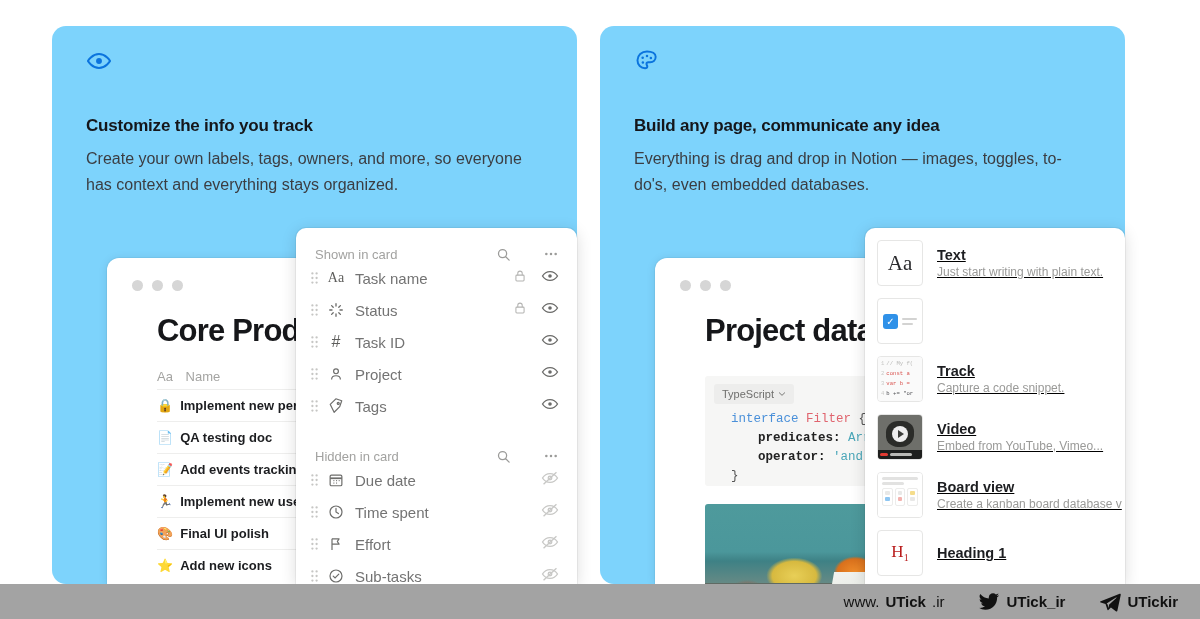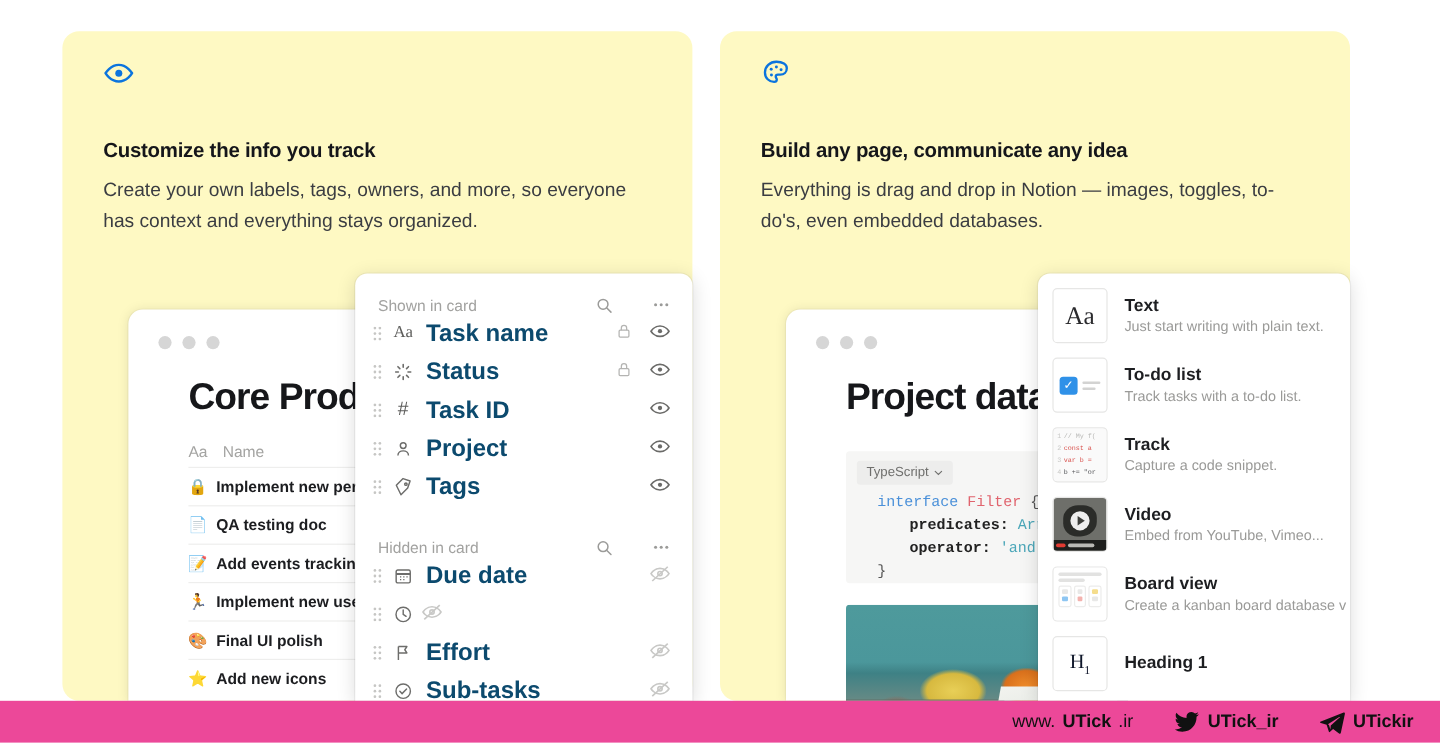--- a/index.html
+++ b/index.html
@@ -9,21 +9,21 @@
     font-family: "Liberation Sans", sans-serif;
     overflow: hidden;
   }
   .stage { position: relative; width: 1200px; height: 619px; background:#fff; }
 
   
   .feature-card {
     position: absolute;
     top: 26px;
     height: 558px;
-    background: #fef9c3;
+    background: #7dd3fc;
     border-radius: 14px;
     overflow: hidden;
   }
   #card-left  { left: 52px;  width: 525px; }
   #card-right { left: 600px; width: 525px; }
 
   .card-icon { position:absolute; left:34px; top:22px; color:#0b74de; }
   .card-title {
     position:absolute; left:34px; top:90px; width:450px;
     font-size:17px; font-weight:bold; color:#15161a; letter-spacing:-0.2px;
@@ -74,21 +74,21 @@
     display:flex; align-items:flex-end; height:34px; padding:0 18px 0 19px;
     font-size:13px; color:#a2a2a0;gap:20px;
   }
   .panel-section-head .sp { flex:1; }
   .panel-section-head .hicon { color:#9b9b99; margin-left:12px; display:flex; }
   .prop-row {
     display:flex; align-items:center; height:32px; padding:0 18px 0 11px;
   }
   .prop-row .handle { width:14px; display:flex; justify-content:center; }
   .prop-row .ptype { width:30px; display:flex; align-items:center; justify-content:center; color:#5d5d5b; }
-  .prop-row .plabel { flex:1; font-size:20px; color:#0c4a6e; padding-left:4px;font-weight:bold; }
+  .prop-row .plabel { flex:1; font-size:15px; color:#737373; padding-left:4px; }
   .prop-row .pright { display:flex; align-items:center; gap:14px; }
   .aa-glyph { font-size:14px; color:#5d5d5b; font-family:"Liberation Serif", serif; }
   .hash-glyph { font-size:16px; color:#5d5d5b; }
 
   
   .code-wrap {
     position:absolute; left:50px; top:118px; width:250px; height:110px;
     background:#f6f6f5; border-radius:3px;
   }
   .lang-pill {
@@ -140,21 +140,21 @@
     box-shadow: 0 3px 16px rgba(15,15,15,.14), 0 0 0 1px rgba(15,15,15,.05);
     overflow:hidden; padding-top:6px;
   }
   .block-item { display:flex; align-items:center; gap:14px; padding:6px 12px; }
   .block-thumb {
     width:46px; height:46px; flex:none;
     border:1px solid #e6e6e5; border-radius:4px;
     background:#fff; position:relative; overflow:hidden;
     display:flex; align-items:center; justify-content:center;
   }
-  .block-text { min-width:0; }
+  .block-text { min-width:0;text-decoration:underline; }
   .block-title { font-size:14.5px; font-weight:bold; color:#1d1e21; white-space:nowrap; }
   .block-sub { font-size:12px; color:#9a9a98; white-space:nowrap; margin-top:2px; }
 
   .thumb-aa { font-family:"Liberation Serif", serif; font-size:21px; color:#2b2b2e; }
   .thumb-todo { display:flex; align-items:center; gap:4px; }
   .thumb-todo .box {
     width:15px; height:15px; border-radius:3px; background:#2f91e8;
     color:#fff; font-size:10px; display:flex; align-items:center; justify-content:center;
   }
   .thumb-todo .lines { display:flex; flex-direction:column; gap:3px; }
@@ -198,28 +198,28 @@
   .thumb-board .hdr { height:3px; background:#e2e2e1; border-radius:2px; margin-bottom:2px; }
   .thumb-board .hdr.s { width:62%; }
   .thumb-board .cols { display:flex; gap:2px; margin-top:3px; }
   .thumb-board .col { flex:1; border:1px solid #ececeb; border-radius:2px; padding:2px; }
   .thumb-board .chip { height:4px; border-radius:1px; margin-bottom:2px; }
   .thumb-board .g { background:#e8e8e7; }
   .thumb-board .r { background:#f3b2ae; }
   .thumb-board .b { background:#8ec6f2; }
   .thumb-board .y { background:#f5dd8c; }
 
-  .thumb-h1 { font-family:"Liberation Serif", serif; font-size:17px; color:#0f172a; }
+  .thumb-h1 { font-family:"Liberation Serif", serif; font-size:17px; color:#b91c1c; }
   .thumb-h1 sub { font-size:10px; }
 
   
   .footer {
     position:absolute; left:0; right:0; bottom:0; height:35px;
     display:flex; align-items:center; justify-content:flex-end;
-    gap:34px; padding-right:22px; background:#ec4899;
+    gap:34px; padding-right:22px; background:#a3a3a3;
   }
   .wm { display:flex; align-items:center; gap:6px; font-size:15px; color:#111; white-space:nowrap; }
   .wm .b { font-weight:bold; }
   .wm svg { display:block; }
 </style>
 </head>
 <body>
 
 <div class="stage">
 
@@ -497,20 +497,21 @@
           <circle cx="1.4" cy="10.6" r="1.15"></circle>
             <circle cx="5.6" cy="10.6" r="1.15"></circle>
         </svg>
       </span>
       <span class="ptype">
         <svg width="16" height="16" viewBox="0 0 24 24" fill="none" stroke="#6d6d6b" stroke-width="1.8" stroke-linecap="round">
           <circle cx="12" cy="12" r="9"></circle>
             <path d="M12 6.6V12l3.6 2.4"></path>
         </svg>
       </span>
+      <span class="plabel">Time spent</span>
       <span class="pright">
         <span>
           <svg width="18" height="18" viewBox="0 0 24 24" fill="none" stroke="#c8c8c6" stroke-width="1.8">
             <path d="M2 12s3.6-5.8 10-5.8S22 12 22 12s-3.6 5.8-10 5.8S2 12 2 12z"></path>
             <circle cx="12" cy="12" r="2.4"></circle>
               <path d="M3.4 20.2L20.6 4.4"></path>
           </svg>
         </span>
       </span>
     </div>
@@ -632,24 +633,20 @@
 
     <div class="block-item">
       <div class="block-thumb">
         <span class="thumb-todo">
           <span class="box">✓</span>
           <span class="lines">
               <i></i>
               <i></i>
             </span>
         </span>
-      </div>
-      <div class="block-text">
-        <div class="block-title">To-do list</div>
-        <div class="block-sub">Track tasks with a to-do list.</div>
       </div>
     </div>
 
     <div class="block-item">
       <div class="block-thumb">
         <div class="thumb-code">
           <div><span class="ln">1</span><span>// My f(</span></div>
           <div><span class="ln">2</span><span class="r">const a</span></div>
           <div><span class="ln">3</span><span class="r">var b =</span></div>
           <div><span class="ln">4</span><span class="d">b += "or</span></div>

